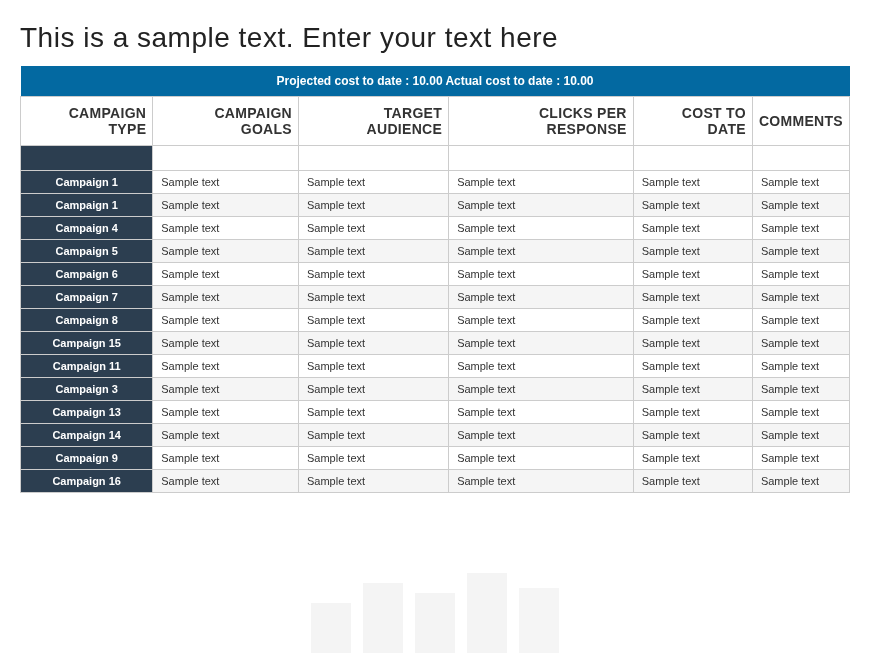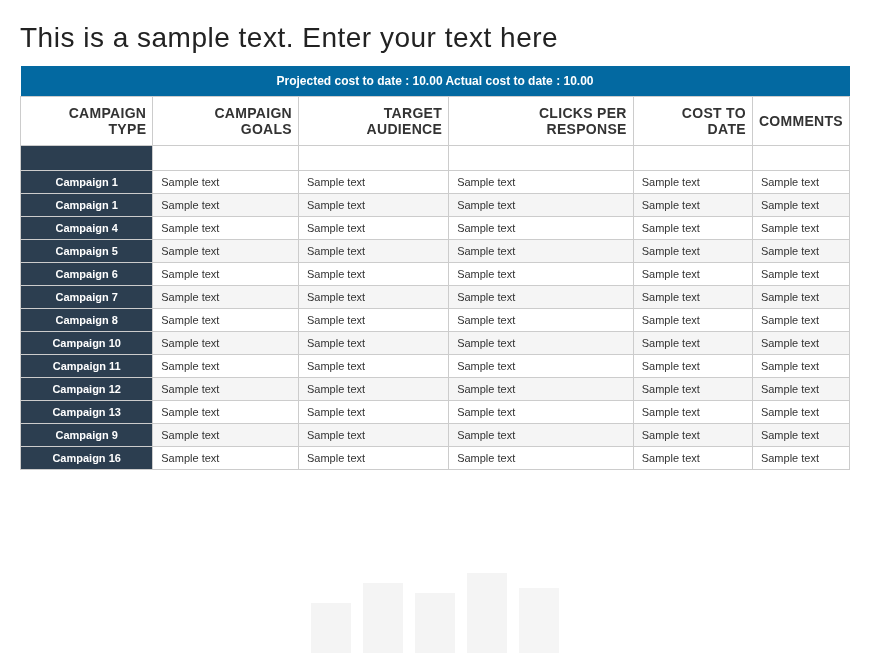--- a/index.html
+++ b/index.html
@@ -240,45 +240,53 @@
           </tr>
           <tr class="data-row">
             <td>Campaign 8</td>
             <td>Sample text</td>
             <td>Sample text</td>
             <td>Sample text</td>
             <td>Sample text</td>
             <td>Sample text</td>
           </tr>
           <tr class="data-row">
-            <td>Campaign 10</td>
+            <td>Campaign 15</td>
             <td>Sample text</td>
             <td>Sample text</td>
             <td>Sample text</td>
             <td>Sample text</td>
             <td>Sample text</td>
           </tr>
           <tr class="data-row">
             <td>Campaign 11</td>
             <td>Sample text</td>
             <td>Sample text</td>
             <td>Sample text</td>
             <td>Sample text</td>
             <td>Sample text</td>
           </tr>
           <tr class="data-row">
-            <td>Campaign 12</td>
+            <td>Campaign 3</td>
             <td>Sample text</td>
             <td>Sample text</td>
             <td>Sample text</td>
             <td>Sample text</td>
             <td>Sample text</td>
           </tr>
           <tr class="data-row">
             <td>Campaign 13</td>
+            <td>Sample text</td>
+            <td>Sample text</td>
+            <td>Sample text</td>
+            <td>Sample text</td>
+            <td>Sample text</td>
+          </tr>
+          <tr class="data-row">
+            <td>Campaign 14</td>
             <td>Sample text</td>
             <td>Sample text</td>
             <td>Sample text</td>
             <td>Sample text</td>
             <td>Sample text</td>
           </tr>
           <tr class="data-row">
             <td>Campaign 9</td>
             <td>Sample text</td>
             <td>Sample text</td>

